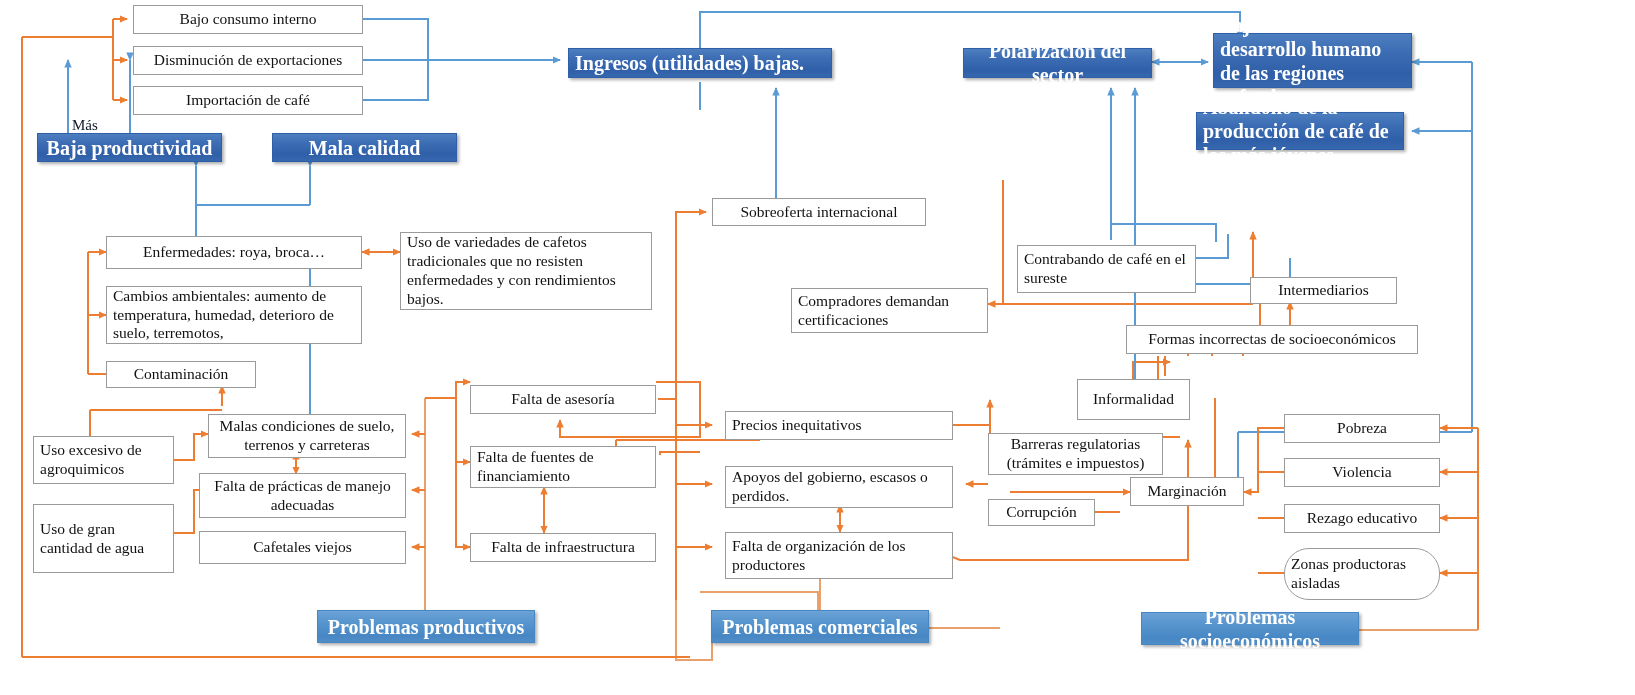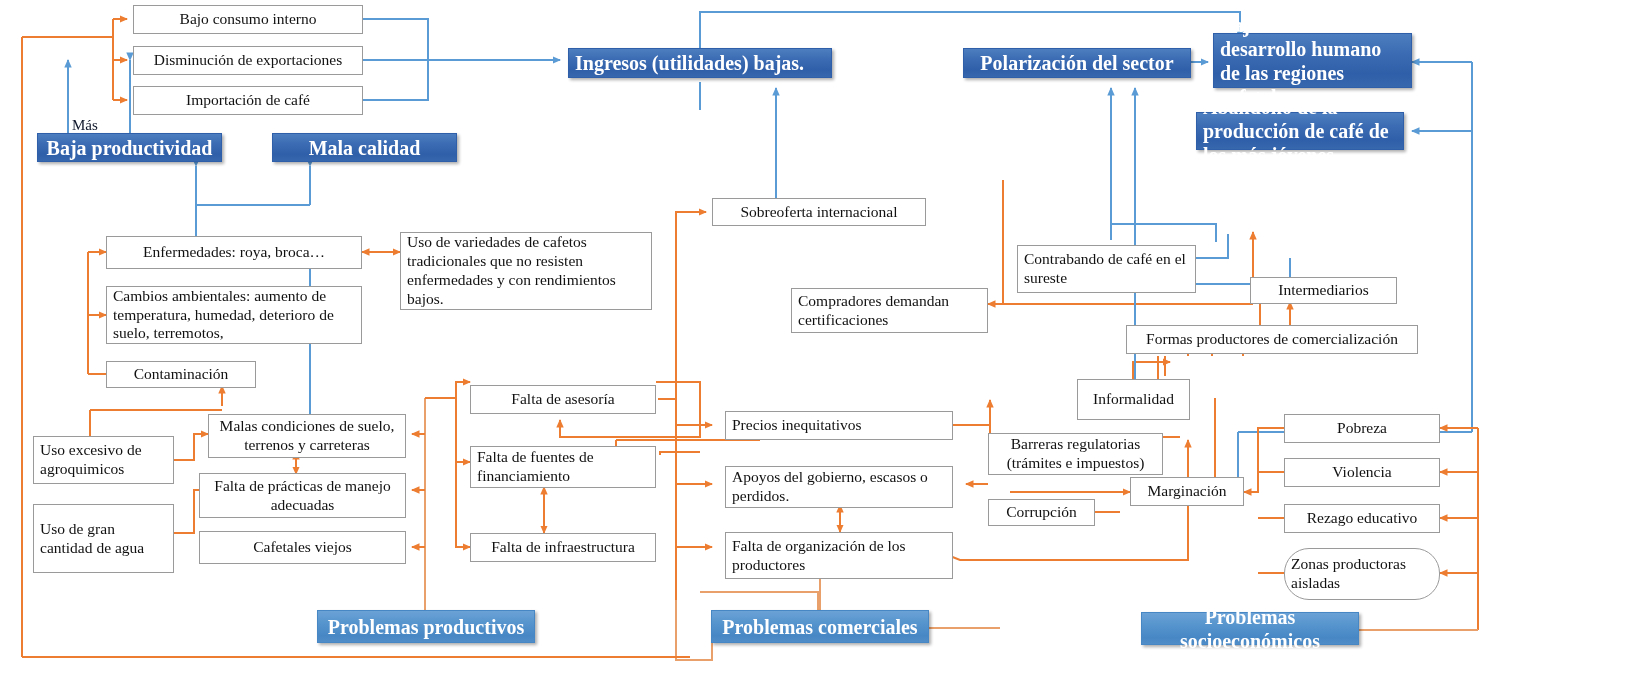--- a/index.html
+++ b/index.html
@@ -175,21 +175,21 @@
     <span>Disminución de exportaciones</span>
   </div>
   <div class="node plain" style="left:133px;top:86px;width:230px;height:29px;">
     <span>Importación de café</span>
   </div>
 
   <div class="node blue" style="left:568px;top:48px;width:264px;height:30px;justify-content:flex-start;">
     <span>Ingresos (utilidades) bajas.</span>
   </div>
 
-  <div class="node blue" style="left:963px;top:48px;width:228px;height:30px;">
+  <div class="node blue" style="left:963px;top:48px;width:189px;height:30px;">
     <span>Polarización del sector</span>
   </div>
 
   <div class="node blue" style="left:1213px;top:33px;width:199px;height:55px;justify-content:flex-start;text-align:left;">
     <span>Bajo nivel de desarrollo humano de las regiones cafetaleras</span>
   </div>
 
   <div class="node blue" style="left:1196px;top:112px;width:208px;height:38px;justify-content:flex-start;text-align:left;">
     <span>Abandono de la producción de café de los más jóvenes</span>
   </div>
@@ -239,21 +239,21 @@
   <div class="node plain left" style="left:791px;top:288px;width:197px;height:45px;">
     <span>Compradores demandan certificaciones</span>
   </div>
   <div class="node plain left" style="left:1017px;top:245px;width:179px;height:48px;">
     <span>Contrabando de café en el sureste</span>
   </div>
   <div class="node plain" style="left:1250px;top:277px;width:147px;height:27px;">
     <span>Intermediarios</span>
   </div>
   <div class="node plain" style="left:1126px;top:325px;width:292px;height:29px;">
-    <span>Formas productores de comercialización</span>
+    <span>Formas incorrectas de socioeconómicos</span>
   </div>
 
   <div class="node plain" style="left:470px;top:385px;width:186px;height:29px;">
     <span>Falta de asesoría</span>
   </div>
   <div class="node plain left" style="left:470px;top:446px;width:186px;height:42px;">
     <span>Falta de fuentes de financiamiento</span>
   </div>
   <div class="node plain" style="left:470px;top:533px;width:186px;height:29px;">
     <span>Falta de infraestructura</span>

